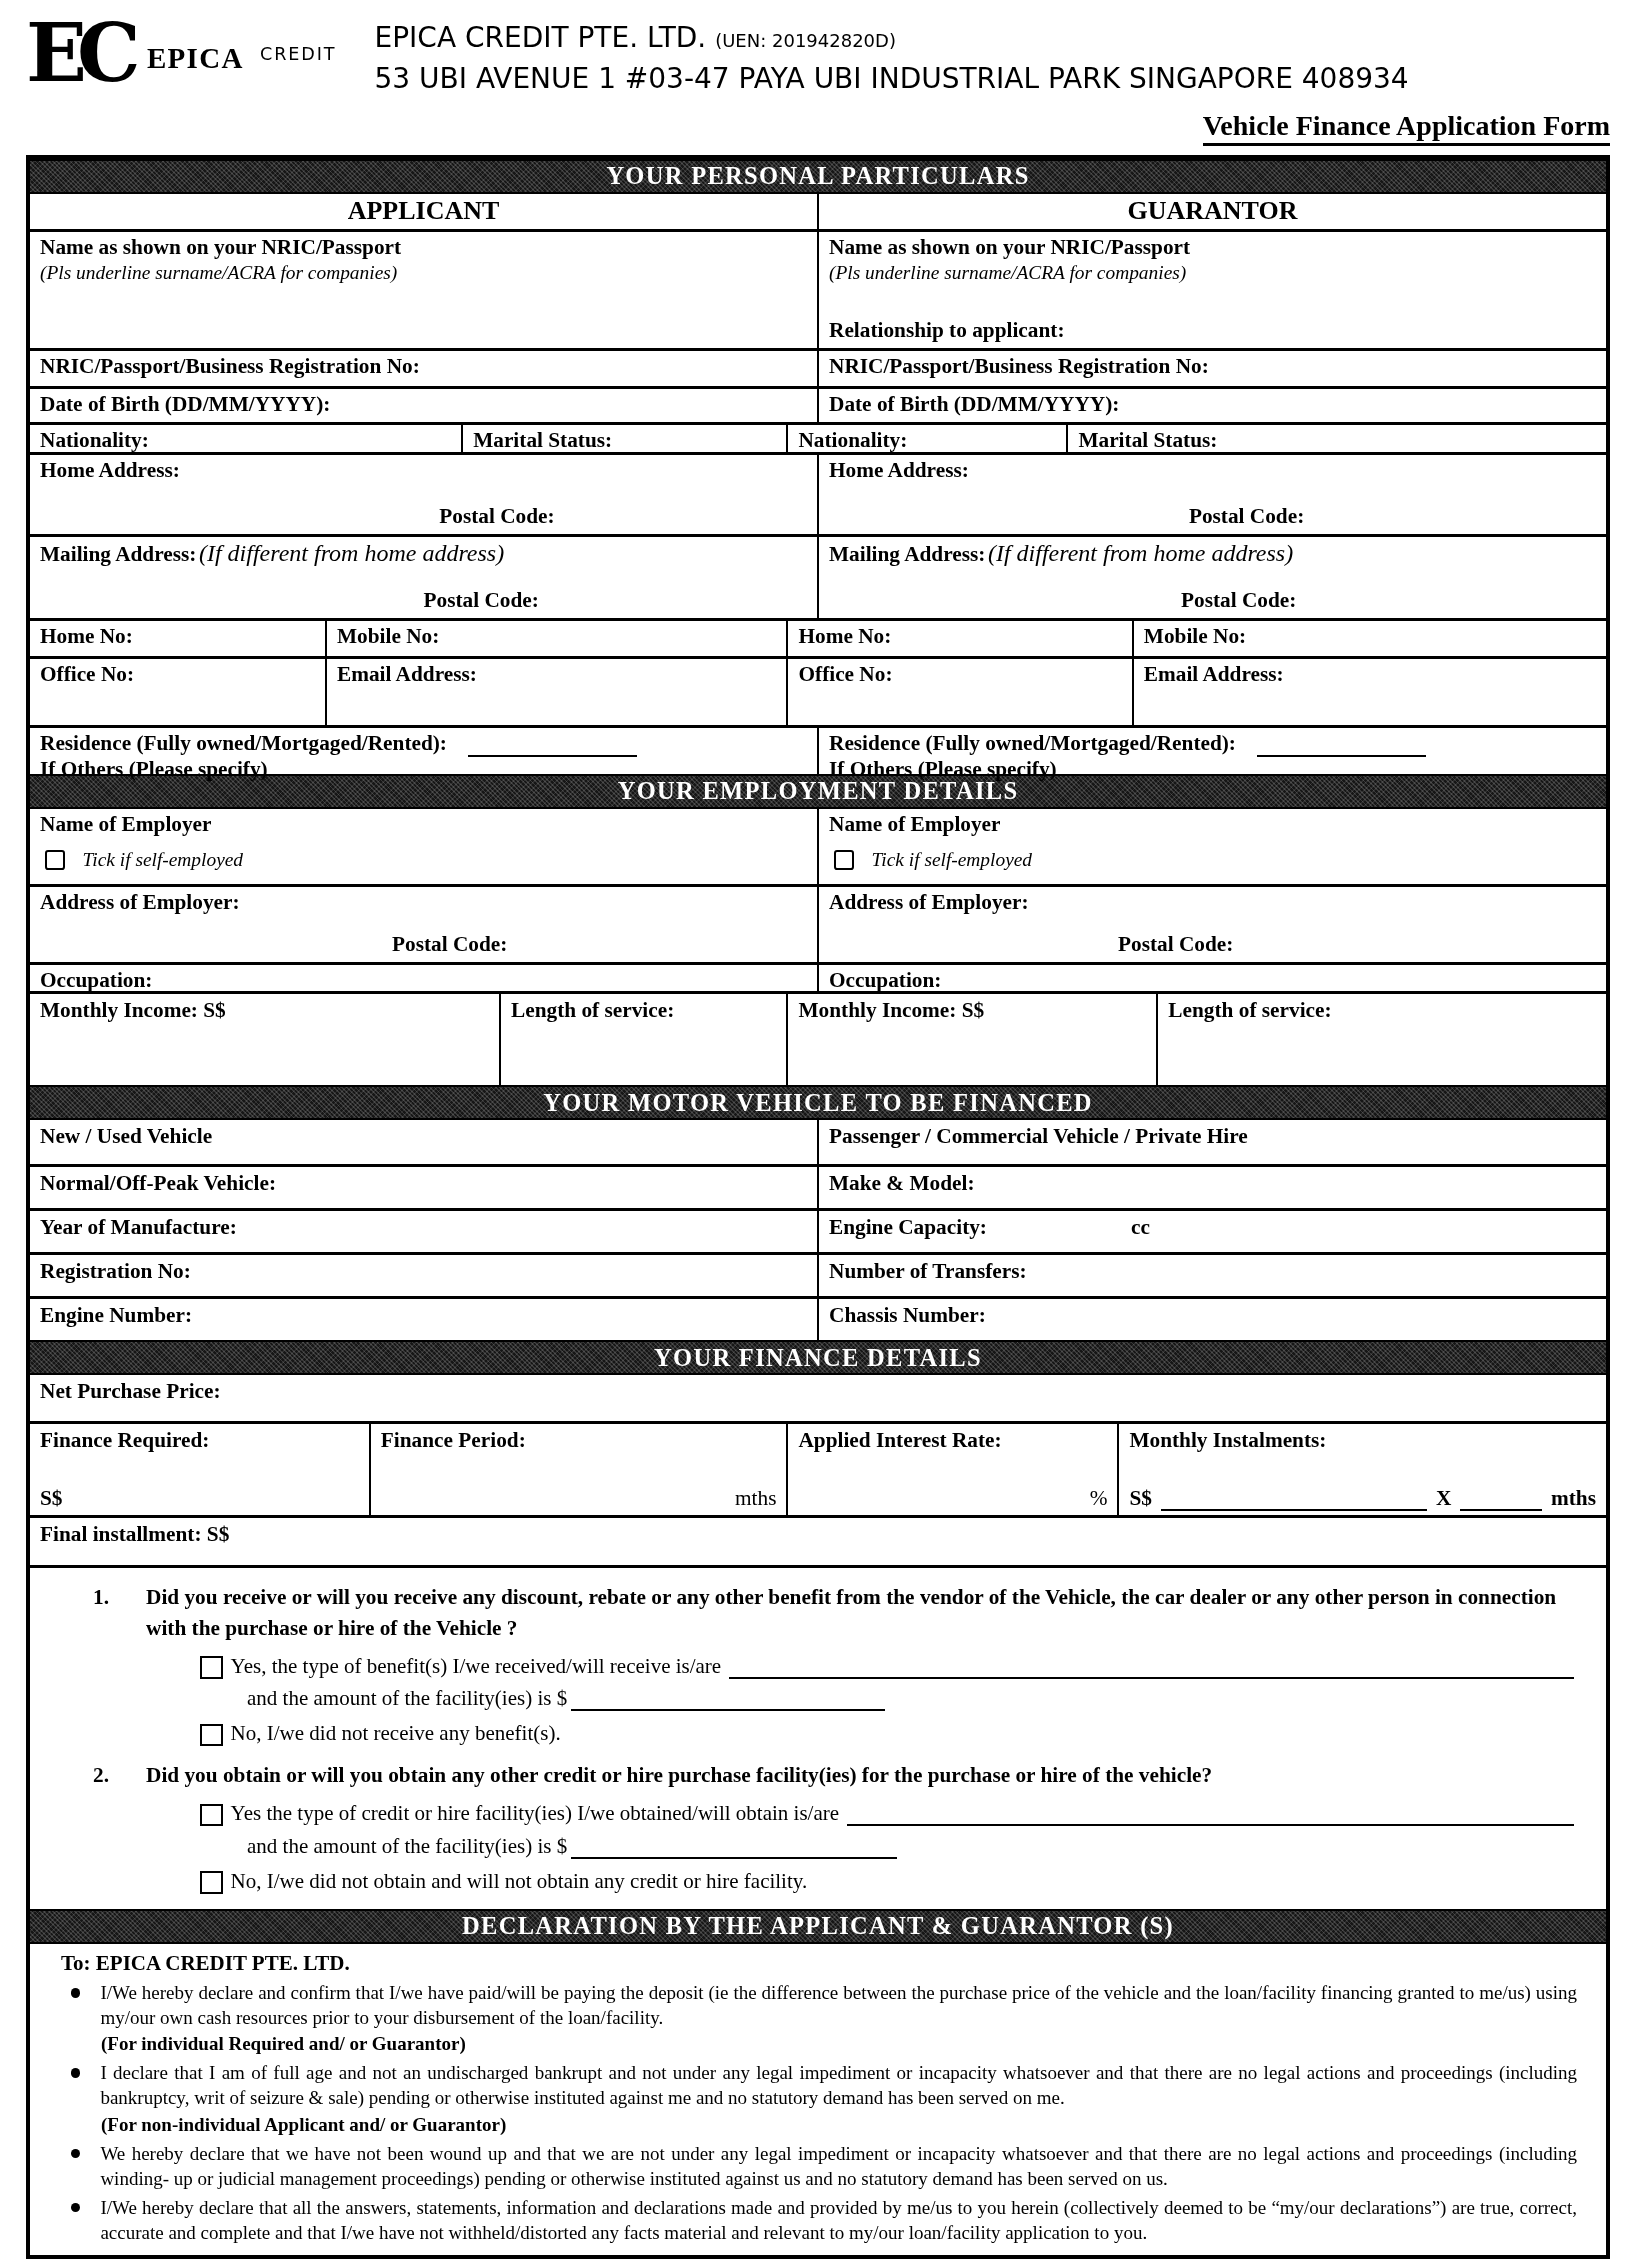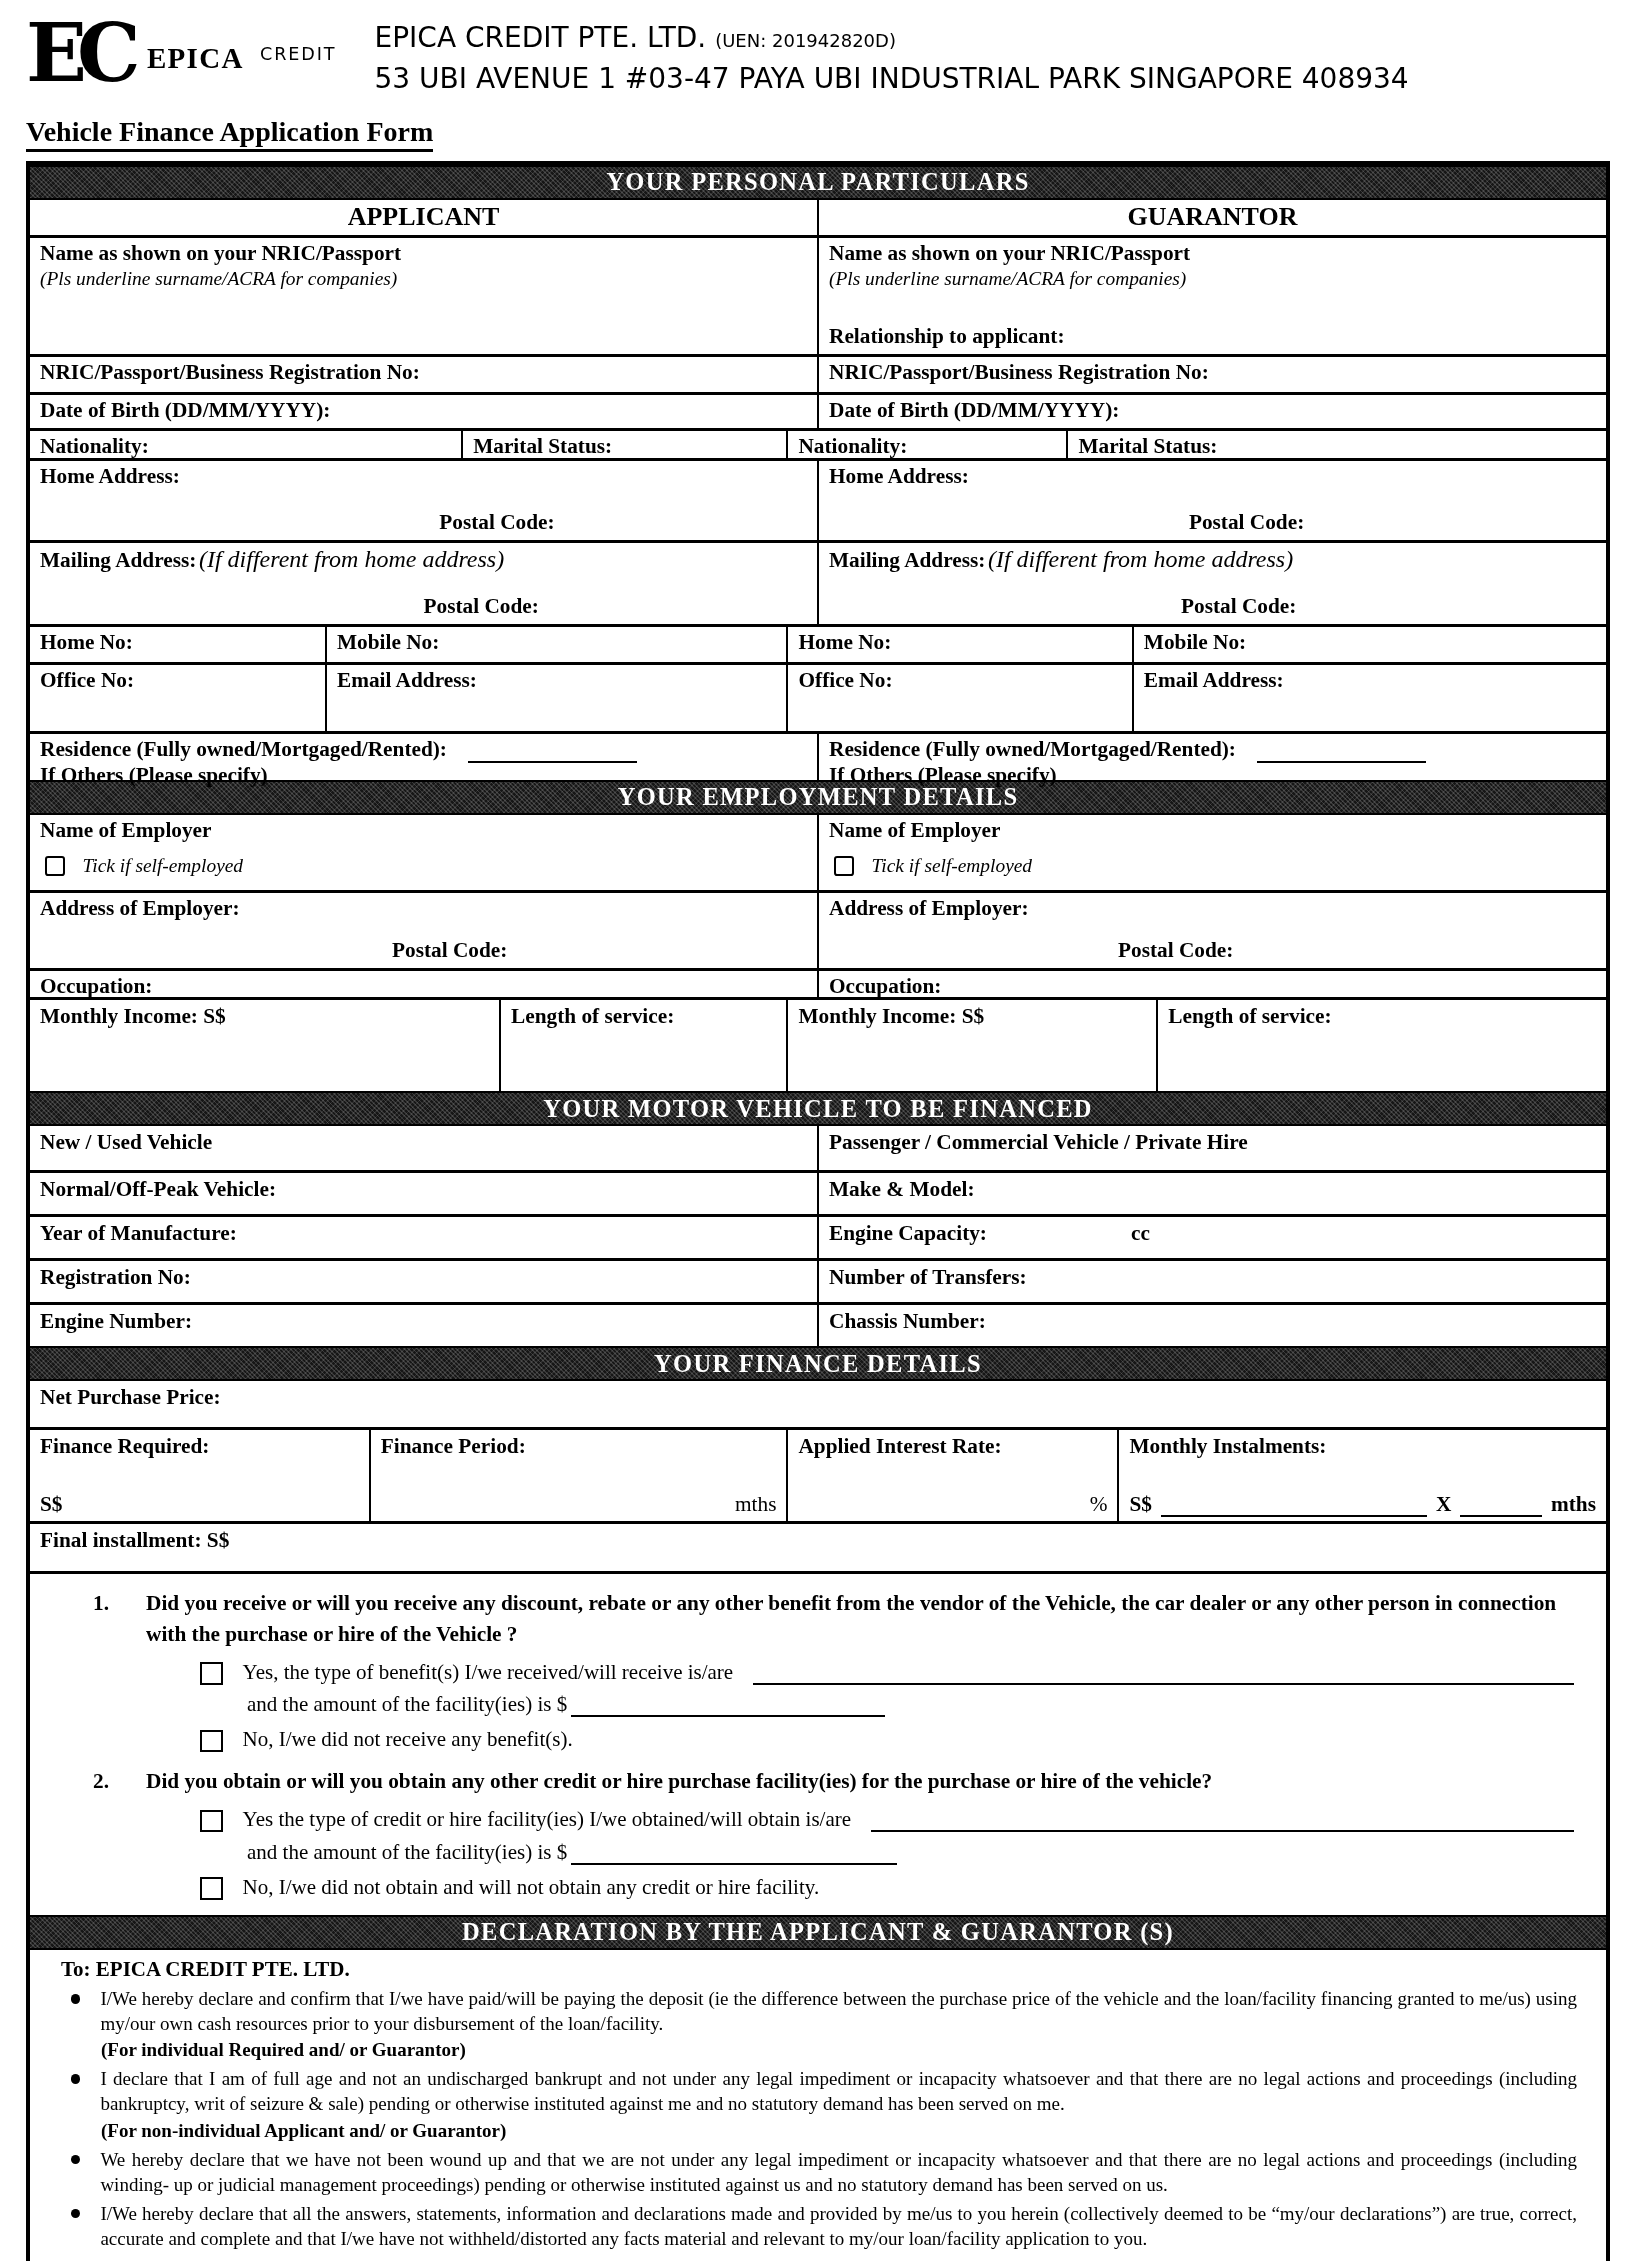--- a/index.html
+++ b/index.html
@@ -19,21 +19,21 @@
     font-size:80px; line-height:1; letter-spacing:-10px; padding-right:16.3px;
   }
   .logo-words { display:flex; padding-top:11.3px; }
   .logo-epica { font-size:29px; font-weight:bold; letter-spacing:1.3px; }
   .logo-credit { font-family:"DejaVu Sans", sans-serif; font-size:17.6px; letter-spacing:1.9px; padding-left:16.3px; margin-top:2.5px; }
   .company-block { font-family:"DejaVu Sans", sans-serif; padding:8.8px 0 0 38px; }
   .company-l1 { font-size:28px; }
   .company-uen { font-size:18px; }
   .company-l2 { font-size:28px; margin-top:7.5px; }
   
-  .title-wrap { text-align:left; margin-top:15px; height:40px; }
+  .title-wrap { text-align:right; margin-top:9px; height:40px; }
   .form-title {
     display:inline-block; font-weight:bold; font-size:28px;
     border-bottom:3.1px solid #000; padding-bottom:1.9px;
   }
   
   .formtable { border:4.4px solid #000; margin-top:5px; }
   .banner {
     height:35px; display:flex; align-items:center; justify-content:center;
     color:#fff; font-weight:bold; font-size:24.5px; letter-spacing:1.3px;
     background-color:#161616;
@@ -74,21 +74,21 @@
   .u-bl { margin-top:auto; align-self:flex-start; font-size:21.3px; }
   .u-br { margin-top:auto; align-self:flex-end; font-size:21.3px; }
   .mi-line { margin-top:auto; display:flex; align-items:flex-end; gap:8.8px; font-size:21.3px; }
   .grow-line { flex:1; border-bottom:2.5px solid #000; height:19px; }
   .x-line { width:82px; border-bottom:2.5px solid #000; height:19px; }
   
   .questions { padding:14px 28px 15px 63px; min-height:285px; display:flex; flex-direction:column; }
   .q-row { display:flex; font-weight:bold; font-size:21.3px; line-height:1.45; }
   .q-num { width:53px; flex:none; }
   .q-text { flex:1; padding-right:6.3px; }
-  .opt { margin-left:107px; display:flex; align-items:flex-end; gap:20px; margin-top:10px; font-size:21px; }
+  .opt { margin-left:107px; display:flex; align-items:flex-end; gap:8px; margin-top:10px; font-size:21px; }
   .opt .cb { width:22.6px; height:22.6px; border:2.5px solid #000; flex:none; }
   .opt .grow-line { margin-right:3.8px; }
   .amount { margin-left:154px; display:flex; align-items:flex-end; gap:3.8px; margin-top:7.5px; font-size:21px; }
   .a-line { border-bottom:2.5px solid #000; height:19px; display:inline-block; }
   .aw500 { width:314px; } .aw520 { width:326px; }
   .q2gap { margin-top:14px; }
   
   .declaration { padding:7.5px 29px 10px 31px; min-height:292px; font-size:19px; }
   .to-line { font-weight:bold; font-size:21px; margin-bottom:3.8px; }
   .dec-item { display:flex; margin-top:3.8px; }

